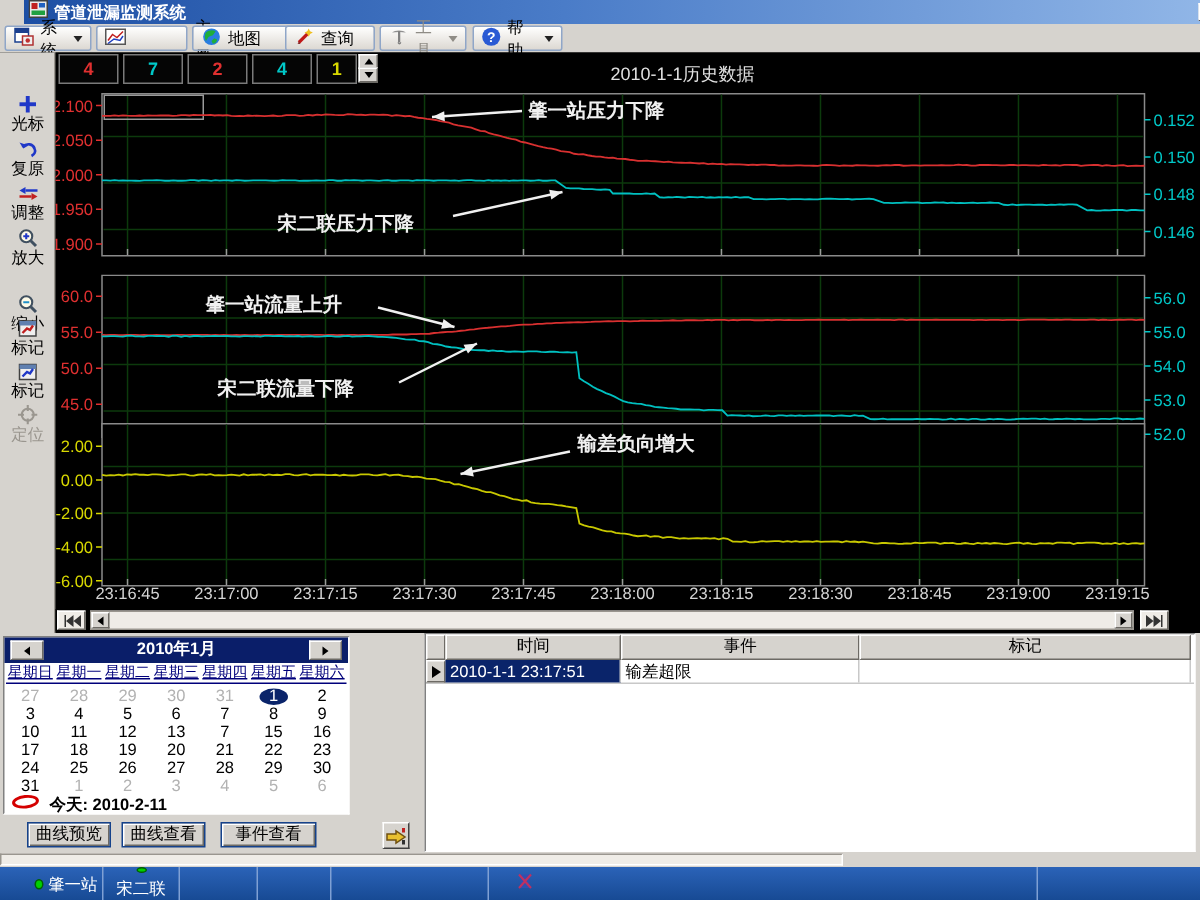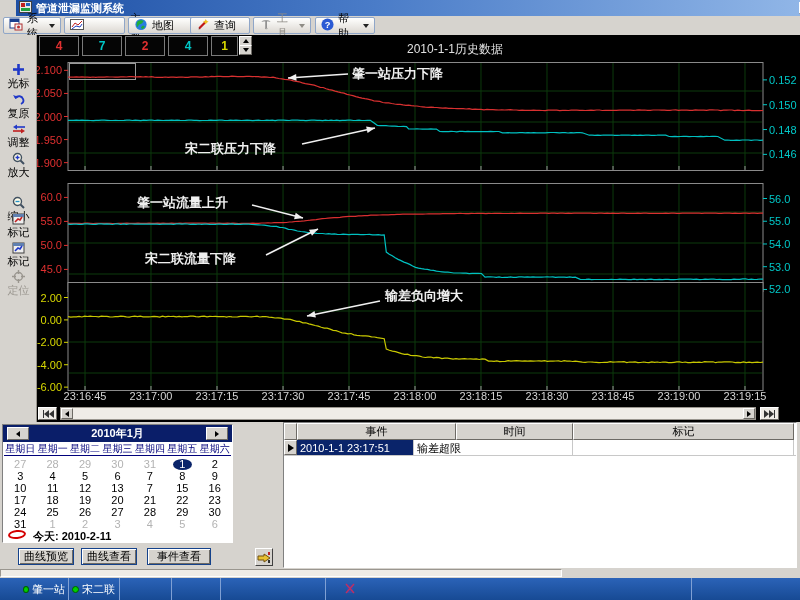--- a/index.html
+++ b/index.html
@@ -55,21 +55,21 @@
 
   
   .bottom { position:absolute; top:422px; left:0; width:800px; height:156px; background:#d6d3ce; }
   .calendar { position:absolute; left:2px; top:2px; width:231px; height:119px; background:#fff;
     border:1px solid; border-color:#808080 #fff #fff #808080; }
   .cal-header { position:absolute; top:0; left:0; width:229px; height:17px; background:#0a1e69;
     color:#fff; font-size:11px; font-weight:bold; text-align:center; line-height:17px; }
   .cal-nav { position:absolute; top:2px; width:22px; height:13px; background:#d6d3ce;
     border:1px solid; border-color:#fff #6d6a65 #6d6a65 #fff; display:flex; align-items:center; justify-content:center; }
   .cal-daynames { position:absolute; top:18px; left:1px; width:227px; height:13px; display:flex; border-bottom:1px solid #00007b; }
-  .cal-dayname { flex:1; text-align:center; font-size:10px; color:#00007b; line-height:12px; }
+  .cal-dayname { flex:1; text-align:center; font-size:10px; color:#00007b; line-height:12px;text-decoration:underline; }
   .cal-week { position:absolute; left:1px; width:227px; height:12px; display:flex; }
   .cal-day { flex:1; text-align:center; font-size:11px; color:#000; line-height:12px; position:relative; }
   .cal-day.muted { color:#b2b2b2; }
   .cal-day.selected span { display:inline-block; background:#0a246a; color:#fff; border-radius:50%; min-width:19px; height:11px; line-height:11px; }
   .cal-today { position:absolute; left:4px; top:104px; width:220px; height:13px; font-size:11px; font-weight:bold; color:#000; }
   .today-ellipse { position:absolute; left:1px; top:1px; width:18px; height:9px; border:2px solid #d40000; border-radius:50%; transform:rotate(-6deg); }
   .cal-today .lbl { position:absolute; left:26px; top:0; }
 
   .btn { position:absolute; height:17px; background:#d6d3ce; border:1px solid #15428b;
     box-shadow:inset 1px 1px 0 #fff, inset -1px -1px 0 #6d6a65;
@@ -549,42 +549,42 @@
     <div class="hand-btn" id="hand-btn">
         <svg width="14" height="13" viewBox="0 0 14 13">
           <path d="M1 5h6V3l6 4-6 4V9H1z" fill="#e8c030" stroke="#705010"></path>
           <rect x="11" y="1" width="2" height="3" fill="#c02020"></rect>
           <rect x="11" y="9" width="2" height="3" fill="#303030"></rect>
         </svg>
       </div>
     <div class="event-table" id="event-table">
         <div class="et-header">
           <div class="et-hcell" style="width: 13px;"></div>
+          <div class="et-hcell" style="width: 117px;">时间</div>
           <div class="et-hcell" style="width: 159px;">事件</div>
-          <div class="et-hcell" style="width: 117px;">时间</div>
           <div class="et-hcell" style="width: 221px;">标记</div>
         </div>
         <div class="et-row">
           <div class="et-ind" style="width: 13px;">
             <span class="tri-row"></span>
           </div>
           <div class="et-cell sel" style="width: 117px;">2010-1-1 23:17:51</div>
           <div class="et-cell" style="width: 159px;">输差超限</div>
           <div class="et-cell" style="width: 221px;"></div>
         </div>
       </div>
     <div class="splitter"></div>
   </div>
 
   <div class="statusbar" id="statusbar">
       <div class="sb-cell" style="width: 49px; margin-left: 20px;">
         <span class="dot"></span>
         <span>肇一站</span>
       </div>
-      <div class="sb-cell" style="width: 51px;">
+      <div class="sb-cell" style="width: 51px; flex-direction: column;">
         <span class="dot"></span>
         <span>宋二联</span>
       </div>
       <div class="sb-cell" style="width: 52px;"></div>
       <div class="sb-cell" style="width: 49px;"></div>
       <div class="sb-cell" style="width: 105px;"></div>
       <div class="sb-cell" style="width: 366px;">
         <span style="margin-left: 16px;"><svg width="10" height="11" viewBox="0 0 10 11">
             <rect x="2" y="1" width="6" height="9" fill="#3050b0"></rect>
             <path d="M1 1l8 9M9 1L1 10" stroke="#c03060" stroke-width="1.4"></path>

